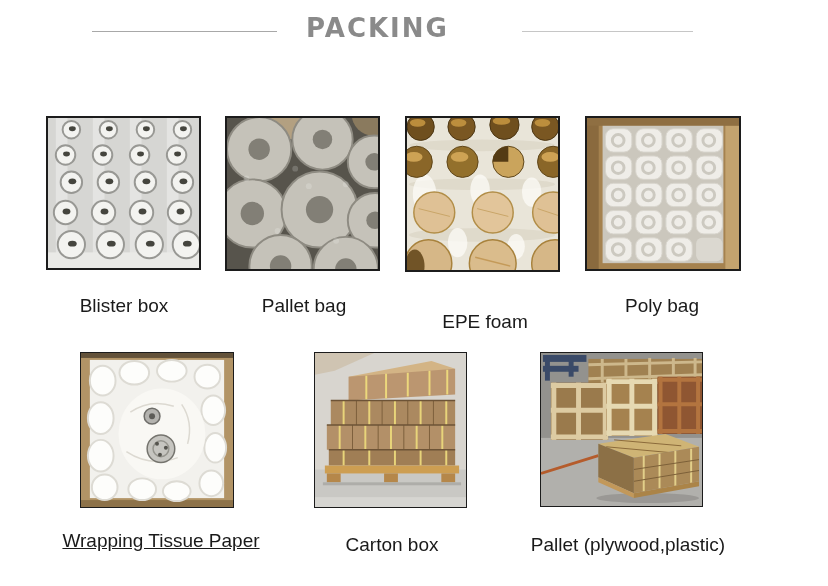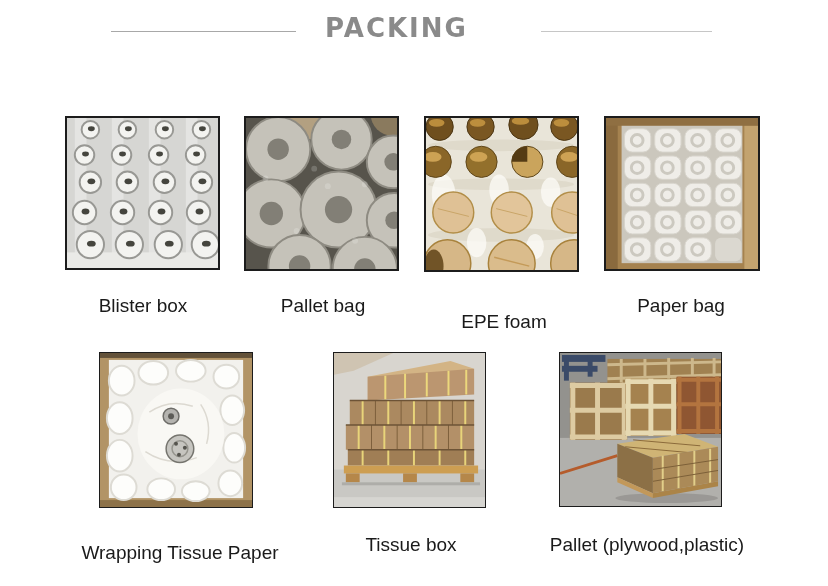--- a/index.html
+++ b/index.html
@@ -1,18 +1,18 @@
 <!DOCTYPE html>
 <html><head>
 <meta charset="utf-8">
 <style>
   html,body{margin:0;padding:0;background:#ffffff;}
   .canvas{
     position:relative;width:755px;height:586px;background:#ffffff;
-    font-family:"Liberation Sans","DejaVu Sans",sans-serif;overflow:hidden;margin-left:19px;
+    font-family:"Liberation Sans","DejaVu Sans",sans-serif;overflow:hidden;
   }
   .section-title{
     position:absolute;top:13px;left:0;width:100%;margin:0;text-align:center;
     font-size:26px;font-weight:bold;letter-spacing:2px;color:#8a8a8a;
     font-family:"DejaVu Sans","Liberation Sans",sans-serif;
   }
   .rule{position:absolute;top:31px;height:1px;}
   .rule-left{left:92px;width:185px;background:#a8a8a8;}
   .rule-right{left:522px;width:171px;background:#c6c6c6;}
   .figure{position:absolute;}
@@ -411,18 +411,18 @@
         <polygon points="58,92 94,106 94,142 58,126" fill="#8c7046"></polygon>
         <polygon points="58,126 94,142 94,147 58,131" fill="#c2985a"></polygon>
         <polygon points="94,142 160,130 160,135 94,147" fill="#ab8448"></polygon>
       </svg>
     </div>
   </div>
 
   <span class="caption" style="left:124px;top:295px;text-align:center;">Blister box</span>
   <span class="caption" style="left:304px;top:295px;">Pallet bag</span>
   <span class="caption" style="left:485px;top:311px;">EPE foam</span>
-  <span class="caption" style="left:662px;top:295px;">Paper bag</span>
-  <span class="caption" style="left:161px;top:542px;">Wrapping Tissue Paper</span>
-  <span class="caption" style="left:392px;top:534px;">Tissue box</span>
+  <span class="caption" style="left:662px;top:295px;">Poly bag</span>
+  <span class="caption" style="left:161px;top:530px;text-decoration:underline;">Wrapping Tissue Paper</span>
+  <span class="caption" style="left:392px;top:534px;">Carton box</span>
   <span class="caption" style="left:628px;top:534px;">Pallet (plywood,plastic)</span>
 
 </div>
 
 </body></html>

